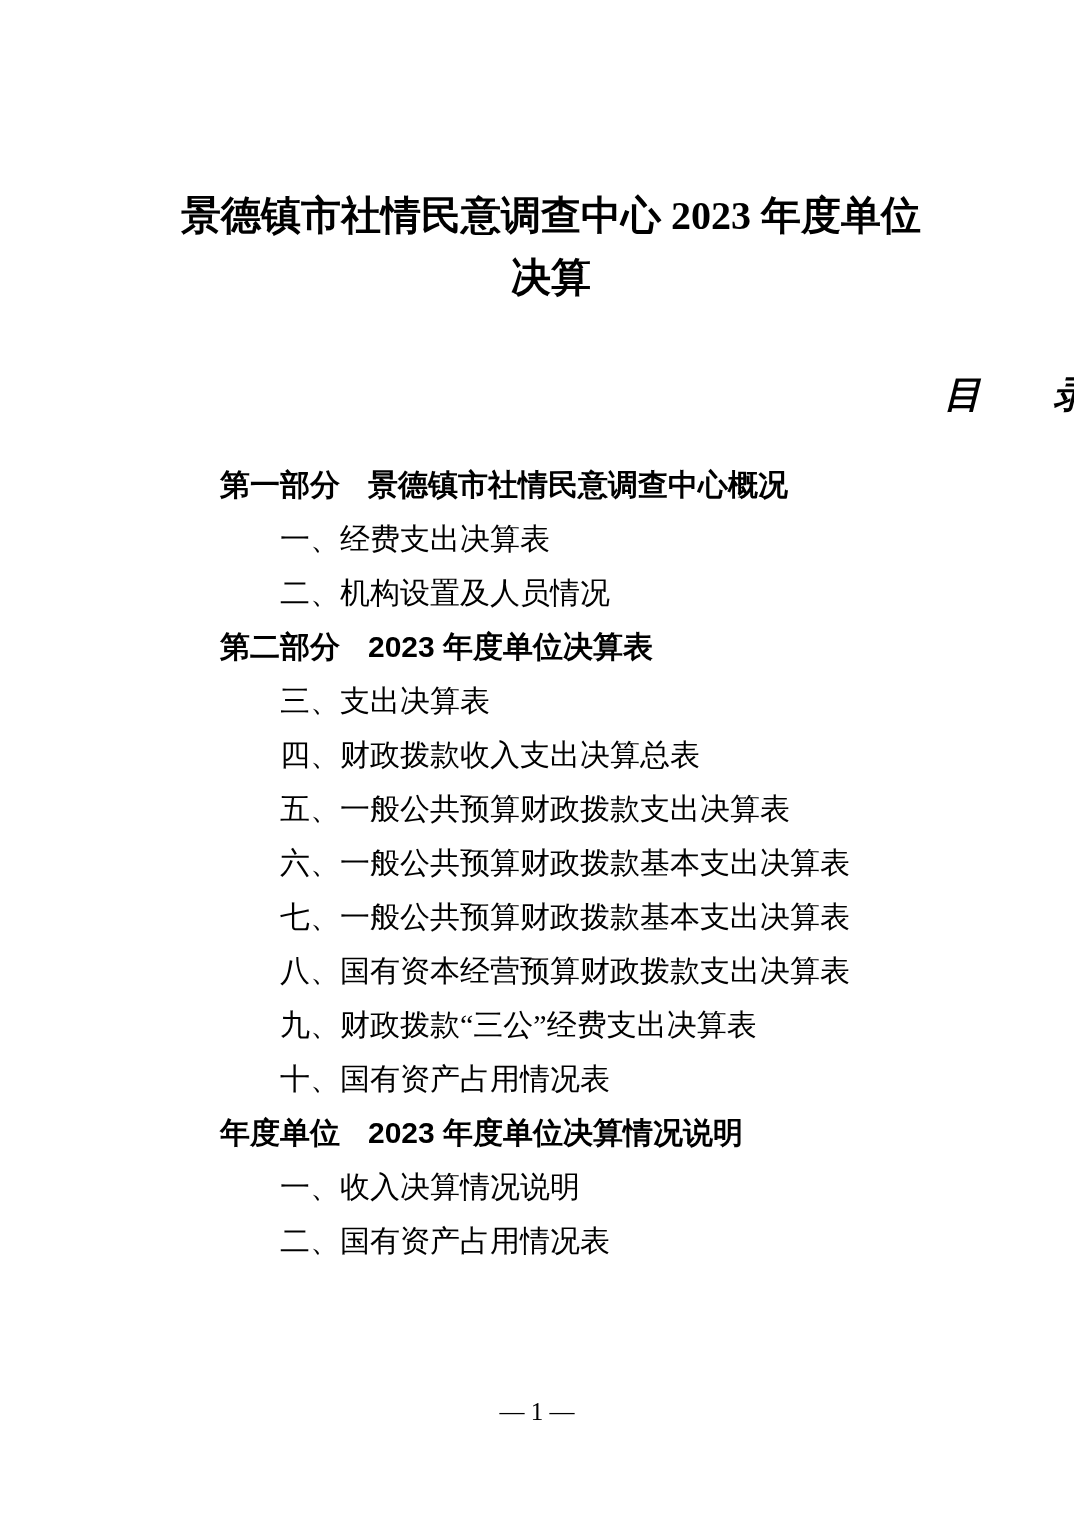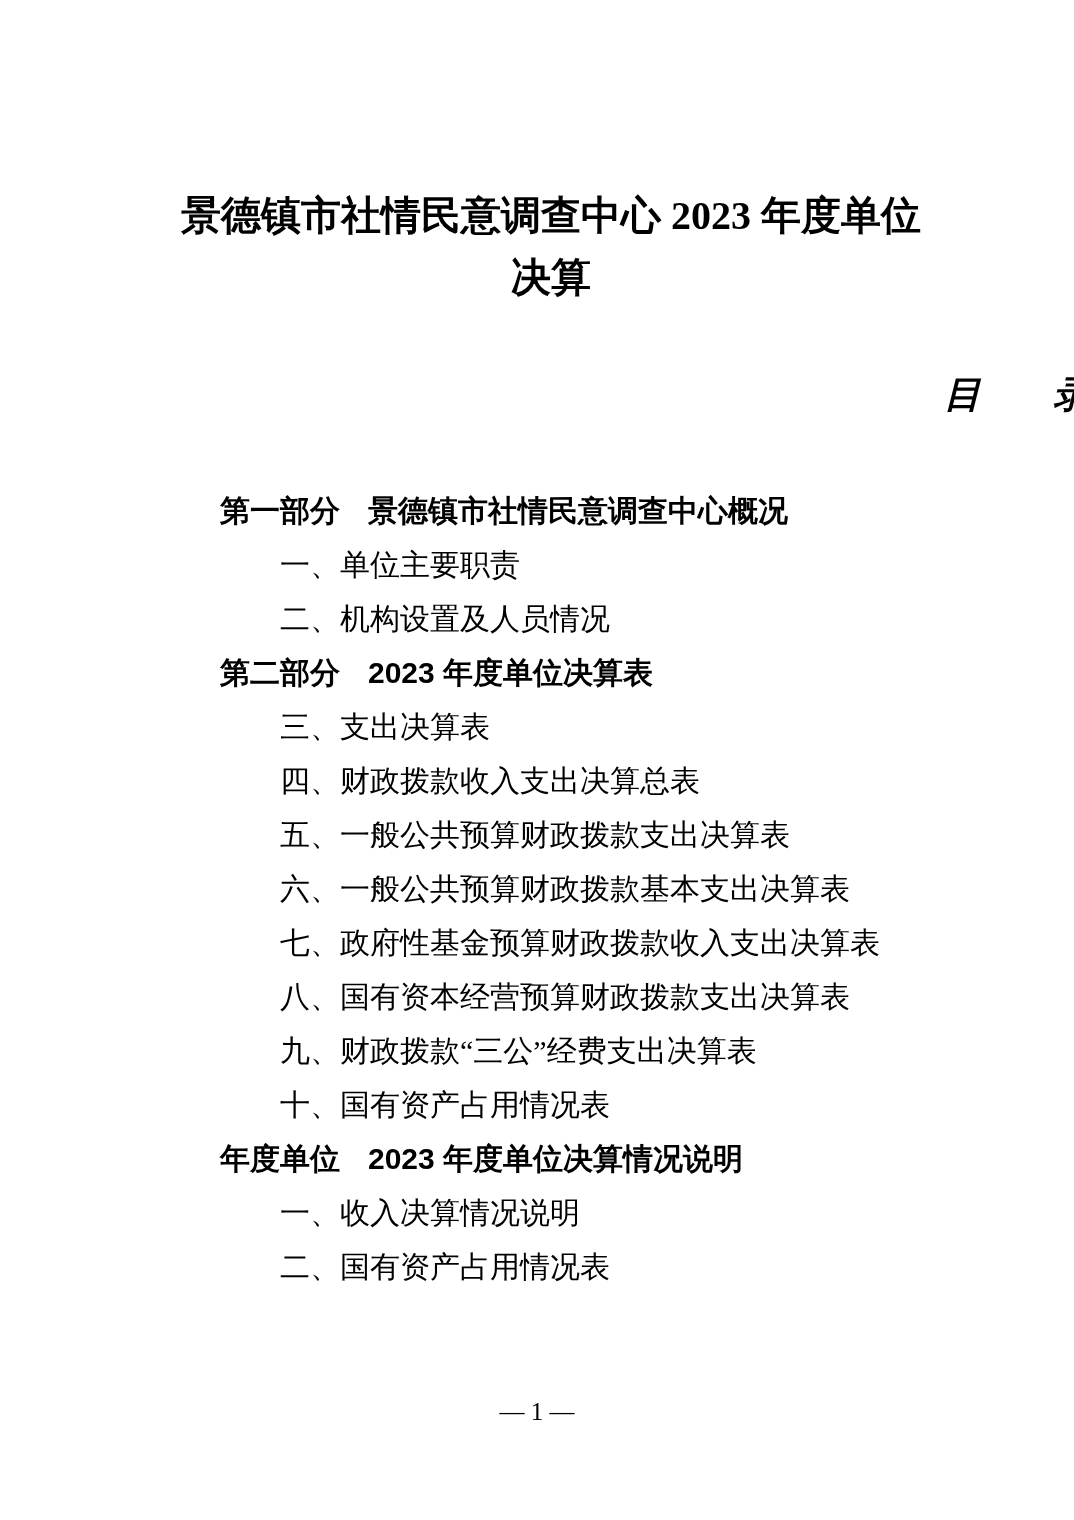--- a/index.html
+++ b/index.html
@@ -42,21 +42,21 @@
     font-weight: bold;
     font-family: "Liberation Serif", serif;
     font-style: italic;
   }
   .toc-heading .heading-gap {
     display: inline-block;
     width: 72px;
   }
   .toc {
     position: absolute;
-    top: 484px;
+    top: 458px;
     left: 0;
     width: 100%;
   }
   .toc-line {
     height: 54px;
     line-height: 54px;
     white-space: nowrap;
   }
   .toc-section-heading {
     padding-left: 220px;
@@ -92,29 +92,29 @@
   <h1 class="doc-title">
     <span class="title-line">景德镇市社情民意调查中心 2023 年度单位</span>
     <span class="title-line">决算</span>
   </h1>
 
   <h2 class="toc-heading"><span>目</span><span class="heading-gap"></span><span>录</span></h2>
 
   <div class="toc">
 
     <div class="toc-line toc-section-heading"><span>第一部分</span><span class="part-gap"></span><span>景德镇市社情民意调查中心概况</span></div>
-    <div class="toc-line toc-item">一、单位主要职责</div>
+    <div class="toc-line toc-item">一、经费支出决算表</div>
     <div class="toc-line toc-item">二、机构设置及人员情况</div>
 
     <div class="toc-line toc-section-heading"><span>第二部分</span><span class="part-gap"></span><span>2023 年度单位决算表</span></div>
     <div class="toc-line toc-item">三、支出决算表</div>
     <div class="toc-line toc-item">四、财政拨款收入支出决算总表</div>
     <div class="toc-line toc-item">五、一般公共预算财政拨款支出决算表</div>
     <div class="toc-line toc-item">六、一般公共预算财政拨款基本支出决算表</div>
-    <div class="toc-line toc-item">七、政府性基金预算财政拨款收入支出决算表</div>
+    <div class="toc-line toc-item">七、一般公共预算财政拨款基本支出决算表</div>
     <div class="toc-line toc-item">八、国有资本经营预算财政拨款支出决算表</div>
     <div class="toc-line toc-item">九、财政拨款“三公”经费支出决算表</div>
     <div class="toc-line toc-item">十、国有资产占用情况表</div>
 
     <div class="toc-line toc-section-heading"><span>年度单位</span><span class="part-gap"></span><span>2023 年度单位决算情况说明</span></div>
     <div class="toc-line toc-item">一、收入决算情况说明</div>
     <div class="toc-line toc-item">二、国有资产占用情况表</div>
 
   </div>
 

